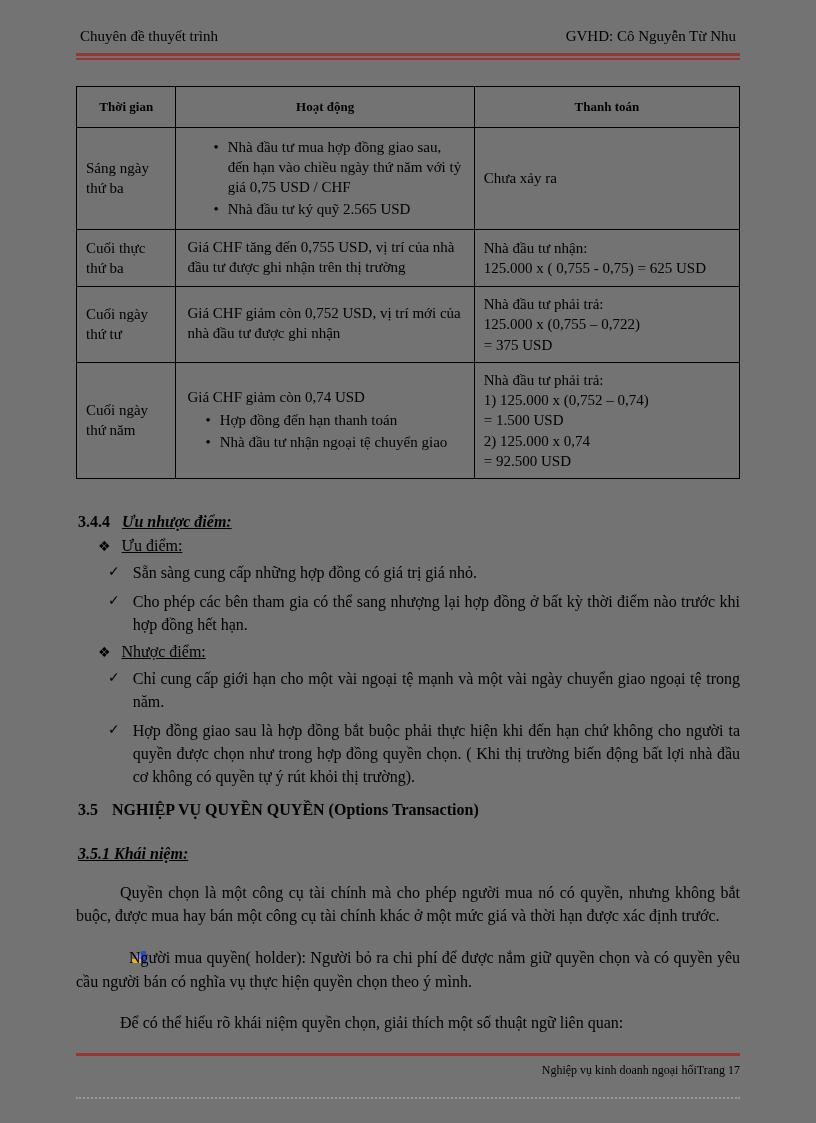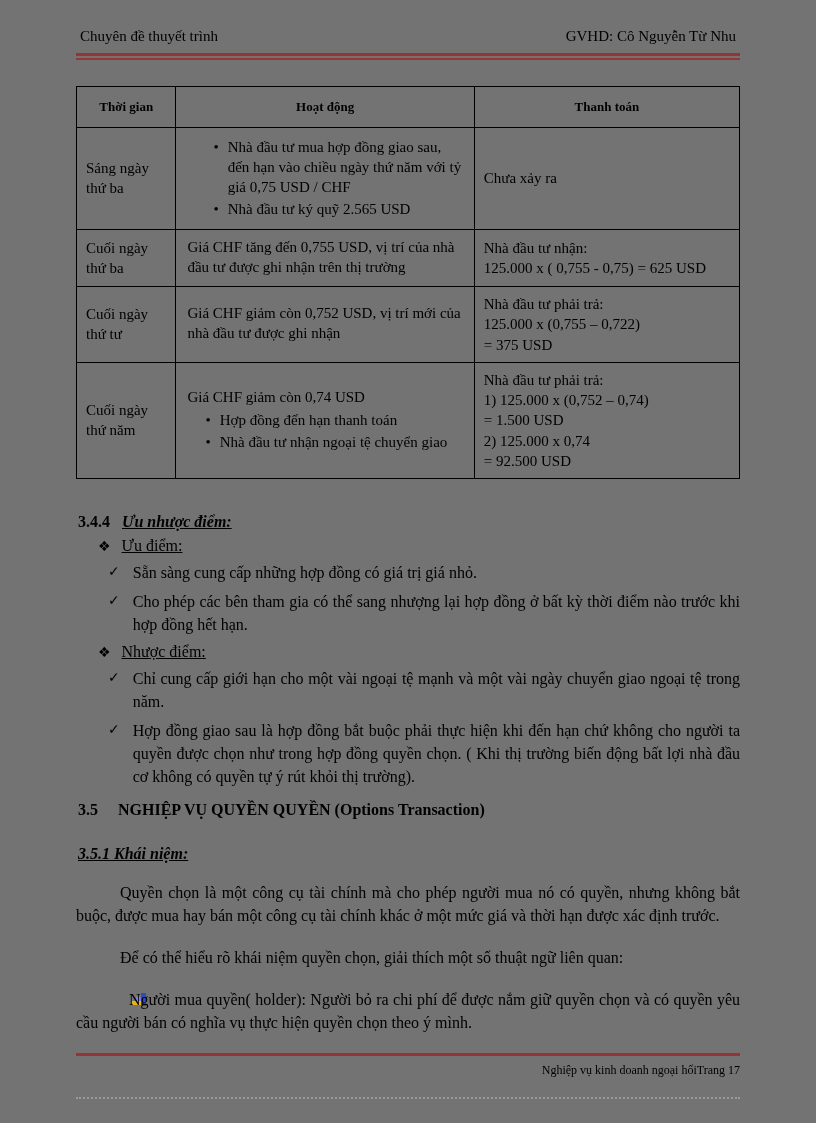--- a/index.html
+++ b/index.html
@@ -37,21 +37,21 @@
   .h344{margin:34px 0 0 2px;display:flex;gap:12px;font-weight:bold;}
   .h344 .ttl{font-style:italic;text-decoration:underline;text-align:right;}
   .li{display:flex;margin-top:6px;}
   .li.diamond{margin-left:22px;gap:11px;}
   .li.diamond .lbl{text-decoration:underline;}
   .li.check{margin-left:32px;gap:13px;}
   .li .glyph{flex:0 0 auto;}
   .li.check .glyph{font-family:"DejaVu Sans",sans-serif;font-size:14px;padding-top:2px;}
   .li.diamond .glyph{font-family:"DejaVu Sans",sans-serif;font-size:14px;padding-top:1px;}
   .li .txt{flex:1;text-align:justify;line-height:1.45;}
-  .h35{display:flex;gap:20px;font-weight:bold;margin:12px 0 0 2px;}
+  .h35{display:flex;gap:14px;font-weight:bold;margin:12px 0 0 2px;}
   .h351{margin:26px 0 0 2px;font-weight:bold;font-style:italic;text-decoration:underline;}
   .para{margin:18px 0 0;text-indent:44px;text-align:justify;line-height:1.48;}
   .para.holder{text-indent:28px;}
   .holder-icon{display:inline-block;width:16px;height:13px;margin-right:9px;vertical-align:-1px;}
   
   .footer{position:absolute;left:76px;right:76px;top:1053px;}
   .footer-rule{border-top:3px solid var(--maroon);}
   .footer-row{display:flex;justify-content:flex-end;font-size:12px;margin-top:7px;}
   .bottom-dotted{position:absolute;left:76px;right:76px;top:1097px;border-top:2px dotted #9a9a9a;}
 </style>
@@ -90,21 +90,21 @@
             </li>
             <li>
               <span class="b">•</span>
               <span>Nhà đầu tư ký quỹ 2.565 USD</span>
             </li>
           </ul>
         </td>
         <td class="cell-pay">Chưa xảy ra</td>
       </tr>
       <tr>
-        <td class="cell-time">Cuối ngày thứ ba</td>
+        <td class="cell-time">Cuối thực thứ ba</td>
         <td class="cell-act">
           <p class="lead">Giá CHF tăng đến 0,755 USD, vị trí của nhà đầu tư được ghi nhận trên thị trường</p>
         </td>
         <td class="cell-pay">Nhà đầu tư nhận:
 125.000 x ( 0,755 - 0,75) = 625 USD</td>
       </tr>
       <tr>
         <td class="cell-time">Cuối ngày thứ tư</td>
         <td class="cell-act">
           <p class="lead">Giá CHF giảm còn 0,752 USD, vị trí mới của nhà đầu tư được ghi nhận</p>
@@ -169,27 +169,27 @@
   </div>
 
   <div class="h35">
     <span>3.5</span>
     <span>NGHIỆP VỤ QUYỀN QUYỀN (Options Transaction)</span>
   </div>
 
   <div class="h351">3.5.1 Khái niệm:</div>
 
   <p class="para">Quyền chọn là một công cụ tài chính mà cho phép người mua nó có quyền, nhưng không bắt buộc, được mua hay bán một công cụ tài chính khác  ở một mức giá và thời hạn được xác định trước.</p>
-  <p class="para">Để có thể hiểu rõ khái niệm quyền chọn, giải thích một số thuật ngữ liên quan:</p>
-
   <p class="para holder"><span class="holder-icon"><svg viewBox="0 0 16 13" width="16" height="13" aria-hidden="true">
           <polygon points="0,8 9,8 9,12 0,12" fill="#e9b50b"></polygon>
           <rect x="9" y="0" width="5" height="13" fill="#2f4bc0"></rect>
           <polygon points="4,4 9,4 9,8 4,8" fill="#7d7df0"></polygon>
         </svg></span><span>Người mua quyền( holder): Người bỏ ra chi phí để được nắm giữ quyền chọn và có quyền yêu cầu người bán có nghĩa vụ thực hiện quyền chọn theo ý mình.</span></p>
+
+  <p class="para">Để có thể hiểu rõ khái niệm quyền chọn, giải thích một số thuật ngữ liên quan:</p>
 
   <div class="footer">
     <div class="footer-rule"></div>
     <div class="footer-row">
       <span>Nghiệp vụ kinh doanh ngoại hối</span>
       <span>Trang 17</span>
     </div>
   </div>
   <div class="bottom-dotted"></div>
 

